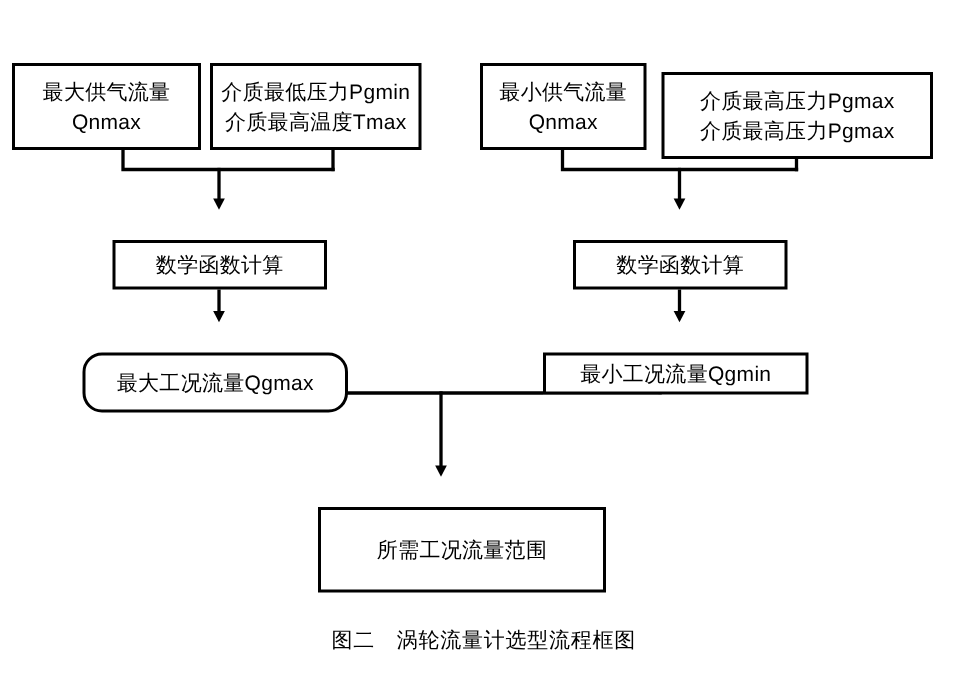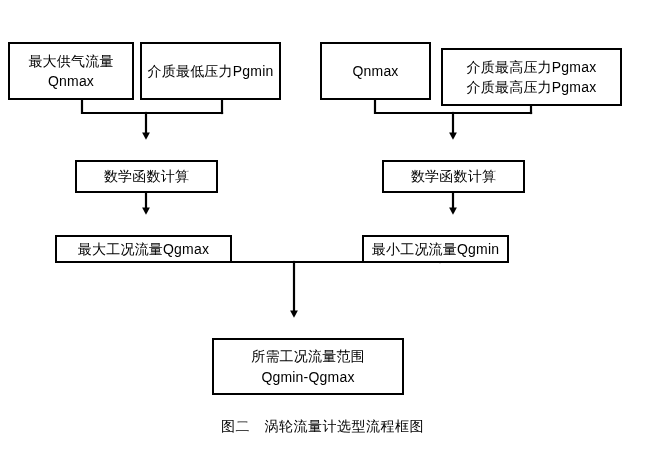--- a/index.html
+++ b/index.html
@@ -83,47 +83,48 @@
     </g>
   </svg>
 
   <div class="node t14" style="left:8px; top:22px; width:126px; height:58px;">
     <span class="line">最大供气流量</span>
     <span class="line">Qnmax</span>
   </div>
 
   <div class="node t14" style="left:140px; top:22px; width:141px; height:58px;">
     <span class="line">介质最低压力Pgmin</span>
+    <span class="line">介质最高温度Tmax</span>
   </div>
 
   <div class="node t14" style="left:320px; top:22px; width:111px; height:58px;">
+    <span class="line">最小供气流量</span>
     <span class="line">Qnmax</span>
   </div>
 
   <div class="node t14" style="left:441px; top:28px; width:181px; height:58px;">
     <span class="line">介质最高压力Pgmax</span>
     <span class="line">介质最高压力Pgmax</span>
   </div>
 
   <div class="node t14" style="left:75px; top:140px; width:143px; height:33px;">
     <span class="line">数学函数计算</span>
   </div>
 
   <div class="node t14" style="left:382px; top:140px; width:143px; height:33px;">
     <span class="line">数学函数计算</span>
   </div>
 
-  <div class="node t14" style="left:55px; top:215px; width:177px; height:28px;">
+  <div class="node t14" style="left:55px; top:215px; width:177px; height:40px;border-radius:13px;">
     <span class="line">最大工况流量Qgmax</span>
   </div>
 
-  <div class="node t14" style="left:362px; top:215px; width:147px; height:28px;text-align:right;">
+  <div class="node t14" style="left:362px; top:215px; width:177px; height:28px;text-align:right;">
     <span class="line">最小工况流量Qgmin</span>
   </div>
 
   <div class="node t14" style="left:212px; top:318px; width:192px; height:57px;">
     <span class="line">所需工况流量范围</span>
-    <span class="line">Qgmin-Qgmax</span>
   </div>
 
   <div class="caption" style="top:418px;">图二　涡轮流量计选型流程框图</div>
 
 </div>
 
 </body></html>

